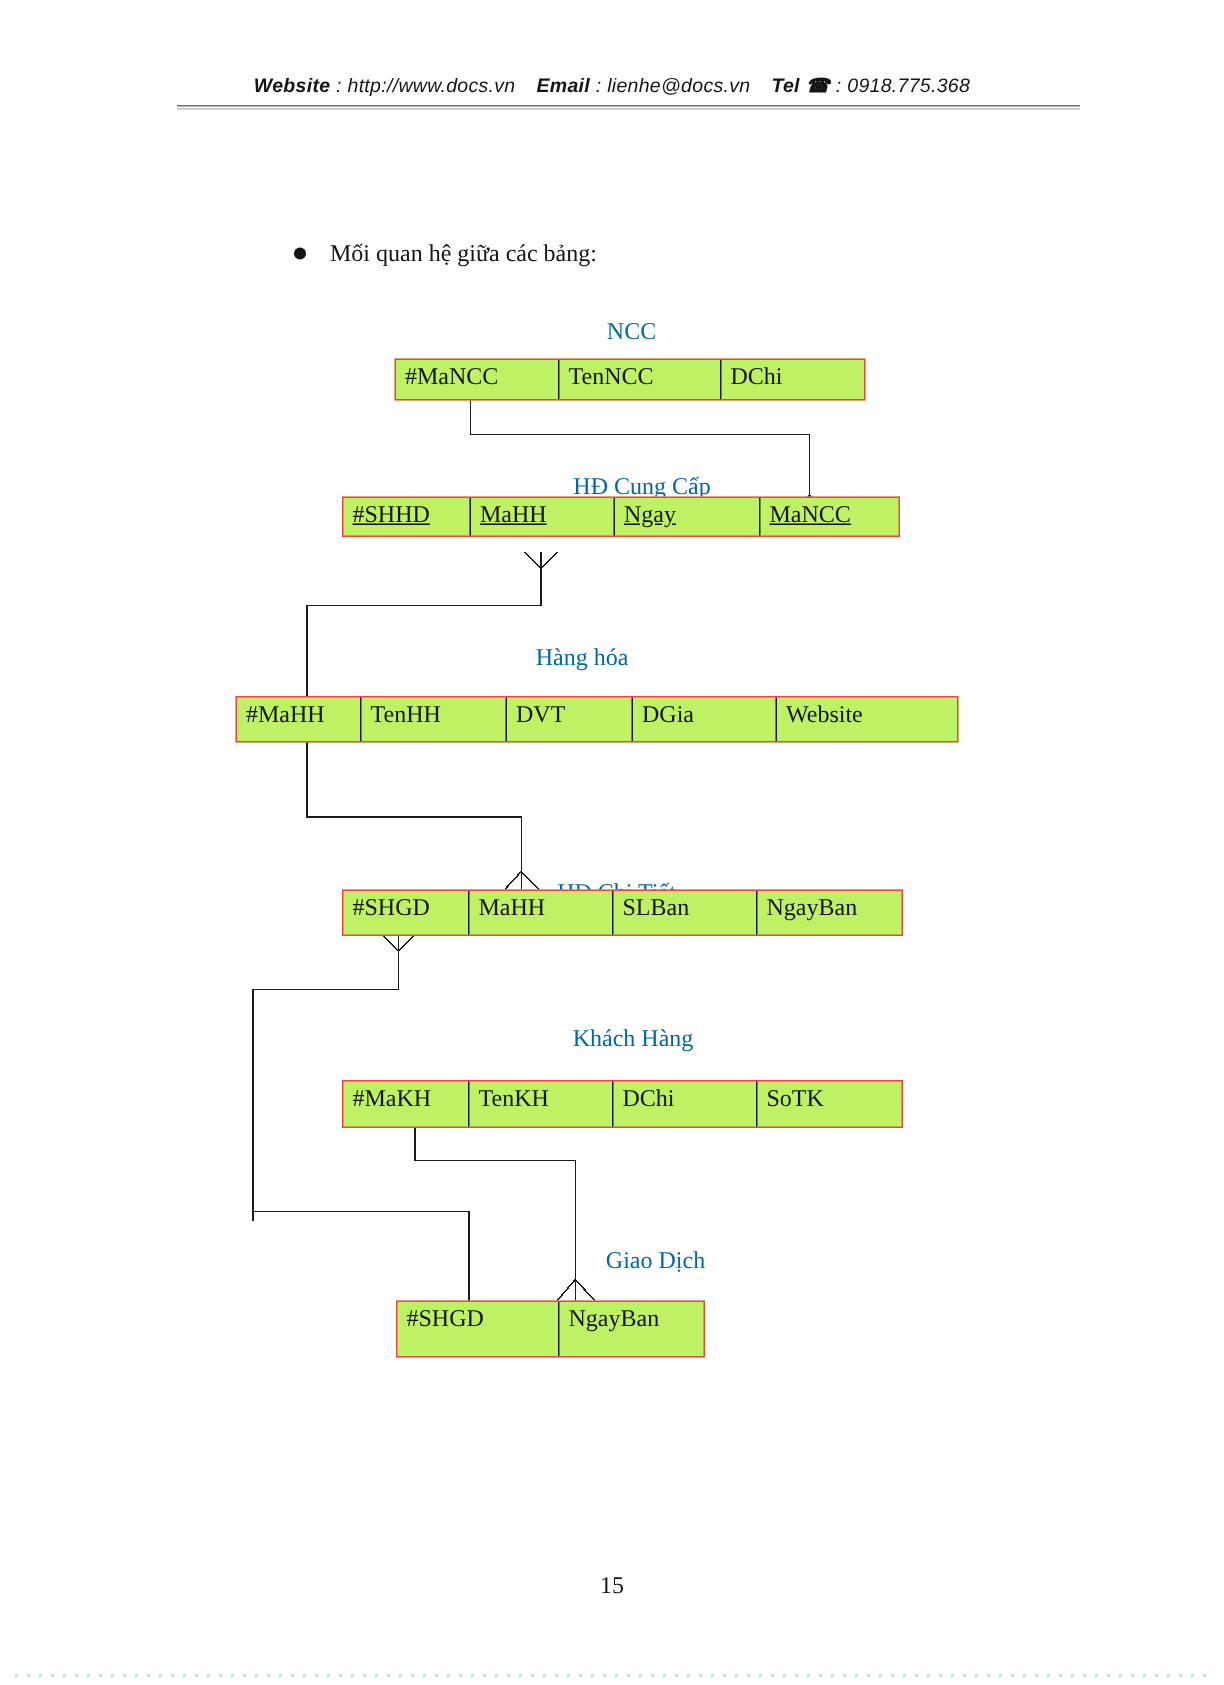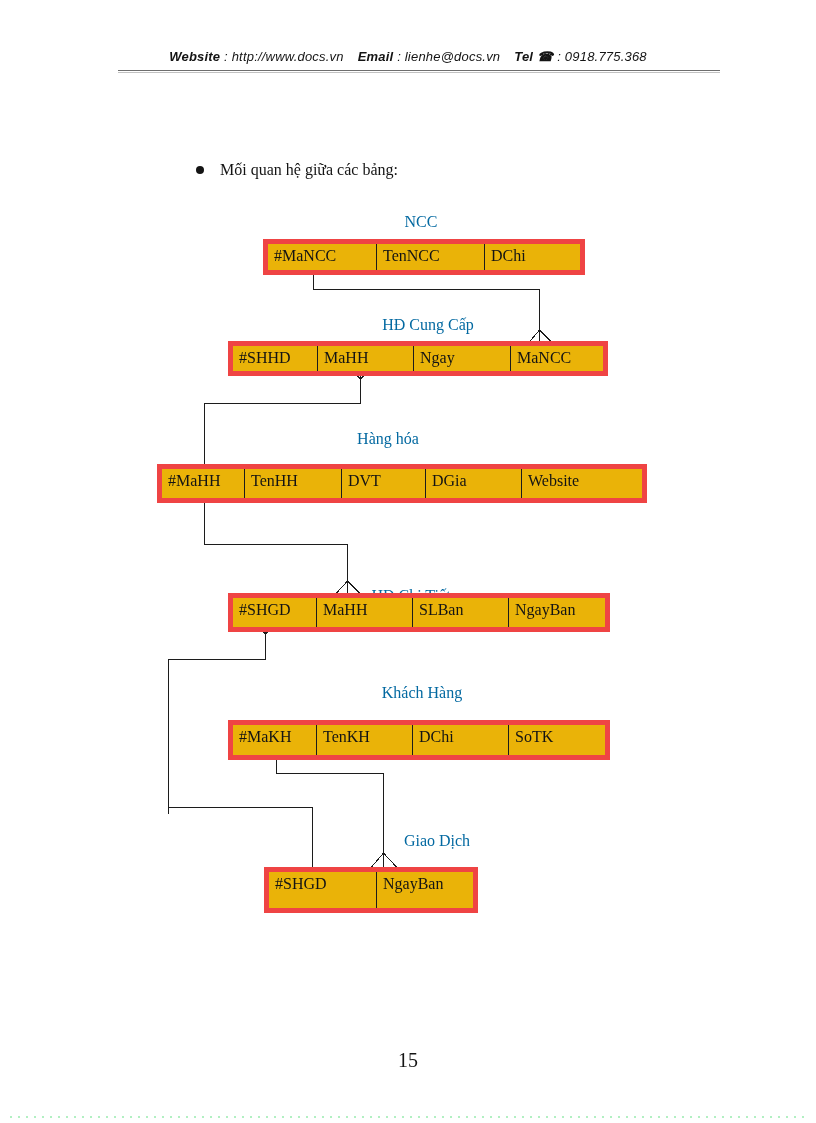--- a/index.html
+++ b/index.html
@@ -11,29 +11,29 @@
        color:#141414;letter-spacing:.2px;white-space:nowrap;}
   .hdr .b{font-weight:bold;}
   .hdr .gap{display:inline-block;width:14px;}
   .hdr-rule{position:absolute;left:118px;top:70px;width:602px;height:1px;
             border-top:1px solid #6e6e6e;border-bottom:1px solid #c2c2c2;}
   
   .bullet-row{position:absolute;left:196px;top:161px;font-size:16px;color:#141414;}
   .bullet-dot{display:inline-block;width:8px;height:8px;border-radius:50%;background:#141414;
               vertical-align:middle;margin-right:16px;margin-top:-3px;}
   
-  .tbl{position:absolute;display:flex;border:5px solid #ef4444;background:#eab308;}
+  .tbl{position:absolute;display:flex;border:1px solid #ef4444;background:#bef264;}
   .cell{box-sizing:border-box;border-right:1px solid #1c1c1c;padding:2px 2px 0 6px;
         font-size:16px;line-height:20px;color:#141414;overflow:hidden;white-space:nowrap;}
   .cell:last-child{border-right:none;}
   .tbl-title{position:absolute;transform:translateX(-50%);font-size:16px;color:#0369a1;white-space:nowrap;}
   svg.lines{position:absolute;left:0;top:0;shape-rendering:crispEdges;}
   
   .page-num{position:absolute;left:0;top:1049px;width:816px;text-align:center;
-            font-size:20px;color:#141414;}
+            font-size:16px;color:#141414;}
   .footer-dots{position:absolute;left:10px;top:1116px;width:796px;height:2px;
                background:repeating-linear-gradient(to right,#b2f0c2 0 2px,transparent 2px 8px);}
 </style>
 </head>
 <body>
 
 <div class="page">
 
   <div class="hdr"><span class="b">Website</span><span> : </span><span>http://www.docs.vn</span><span class="gap"></span><span class="b">Email</span><span> : </span><span>lienhe@docs.vn</span><span class="gap"></span><span class="b">Tel</span> <span class="b">☎</span><span> : </span><span>0918.775.368</span></div>
   <div class="hdr-rule"></div>
@@ -53,21 +53,21 @@
       </g>
     </svg>
     <div id="tables">
         <div class="tbl-title" style="left: 421px; top: 213px;">NCC</div>
         <div class="tbl" style="left: 263px; top: 239px; height: 26px;">
           <div class="cell" style="width: 109px;">#MaNCC</div>
           <div class="cell" style="width: 108px;">TenNCC</div>
           <div class="cell" style="width: 95px;">DChi</div>
         </div>
         <div class="tbl-title" style="left: 428px; top: 316px;">HĐ Cung Cấp</div>
-        <div class="tbl" style="left: 228px; top: 341px; height: 25px;">
+        <div class="tbl" style="left: 228px; top: 331px; height: 25px; text-decoration: underline;">
           <div class="cell" style="width: 85px;">#SHHD</div>
           <div class="cell" style="width: 96px;">MaHH</div>
           <div class="cell" style="width: 97px;">Ngay</div>
           <div class="cell" style="width: 92px;">MaNCC</div>
         </div>
         <div class="tbl-title" style="left: 388px; top: 430px;">Hàng hóa</div>
         <div class="tbl" style="left: 157px; top: 464px; height: 29px;">
           <div class="cell" style="width: 83px;">#MaHH</div>
           <div class="cell" style="width: 97px;">TenHH</div>
           <div class="cell" style="width: 84px;">DVT</div>

